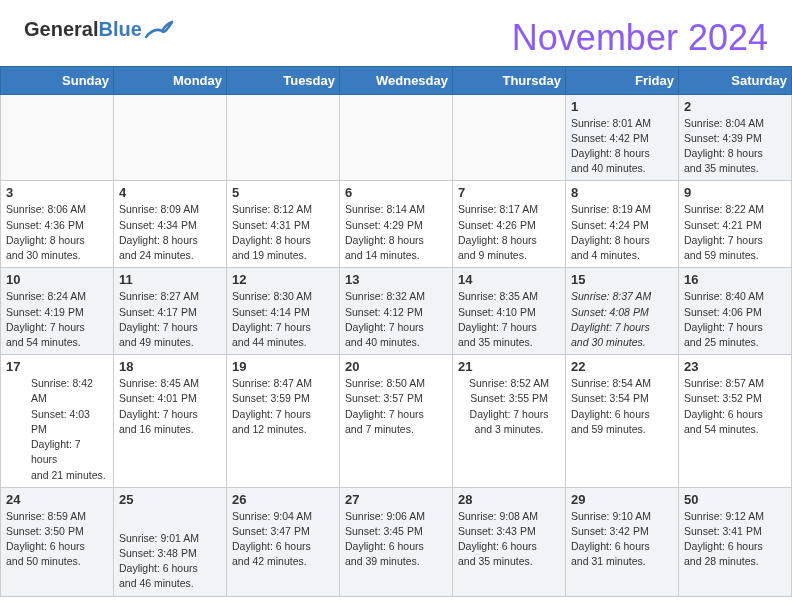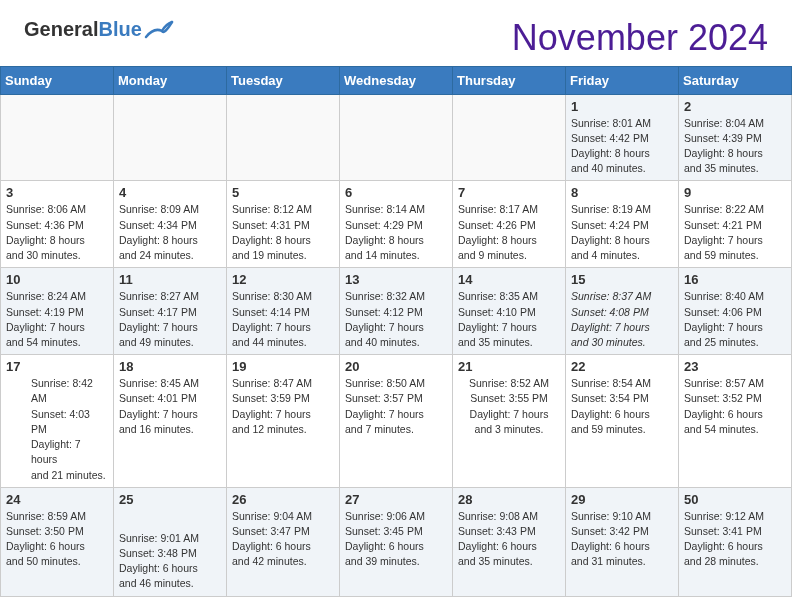--- a/index.html
+++ b/index.html
@@ -14,41 +14,41 @@
       align-items: flex-start;
       justify-content: space-between;
       padding: 18px 24px 8px 24px;
     }
     .title-block {
       text-align: right;
     }
     .month-title {
       font-size: 36px;
       font-weight: 300;
-      color: #4c1d95;
+      color: #8b5cf6;
       line-height: 1.1;
     }
     .location-title {
       font-size: 16px;
       color: #555;
       margin-top: 2px;
     }
     .calendar {
       width: 100%;
       border-collapse: collapse;
       margin: 0;
       table-layout: fixed;
     }
     .calendar th {
       background: #3a7bbf;
       color: #fff;
       font-size: 13px;
       font-weight: bold;
       padding: 6px 4px;
-      text-align: left;
+      text-align: right;
       border: 1px solid #2d6aa0;
     }
     .calendar td {
       border: 1px solid #ccc;
       vertical-align: top;
       padding: 4px 5px;
       font-size: 10.5px;
       color: #333;
       background: #fff;
       height: 80px;

